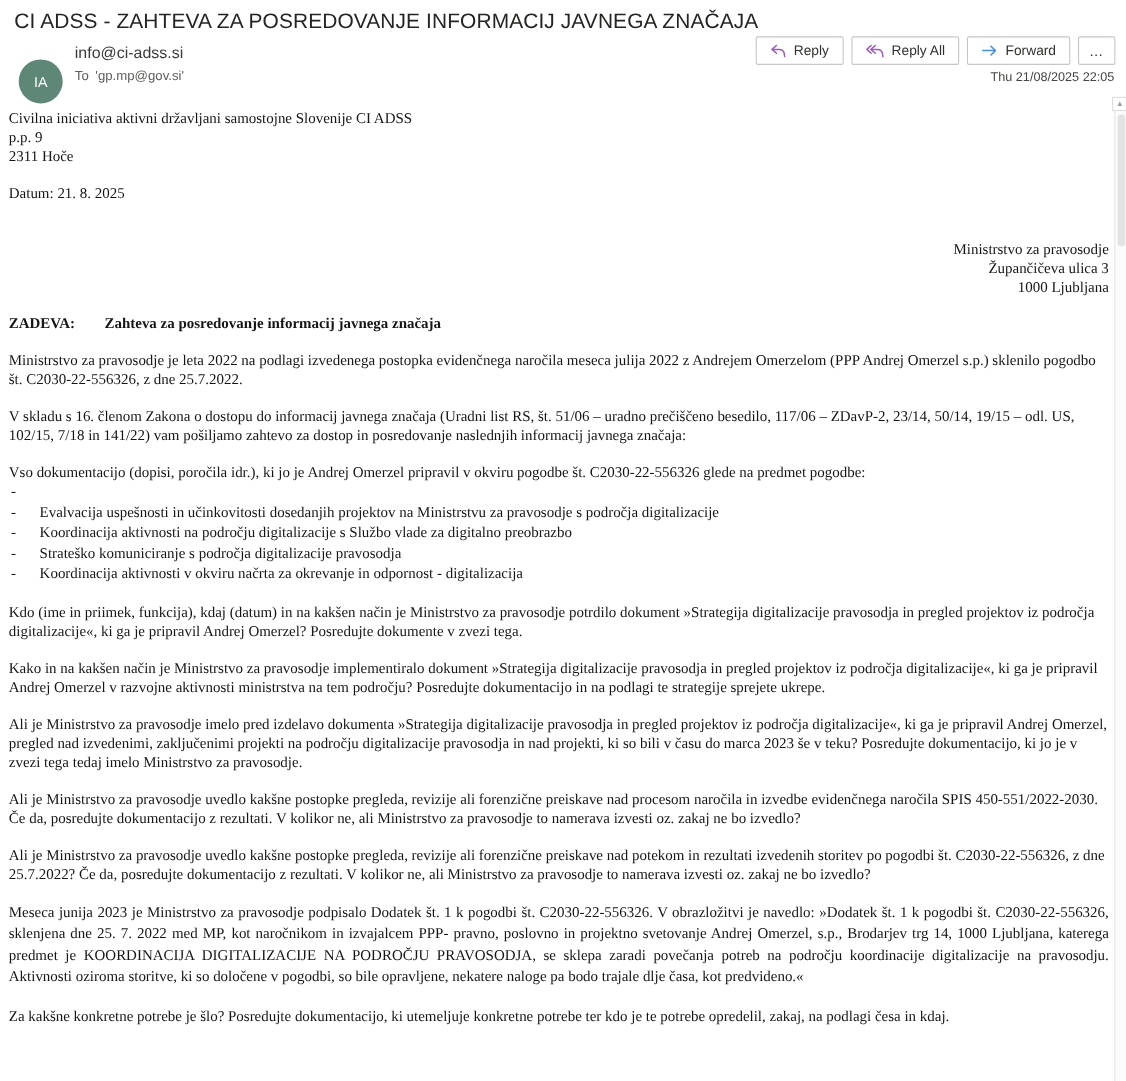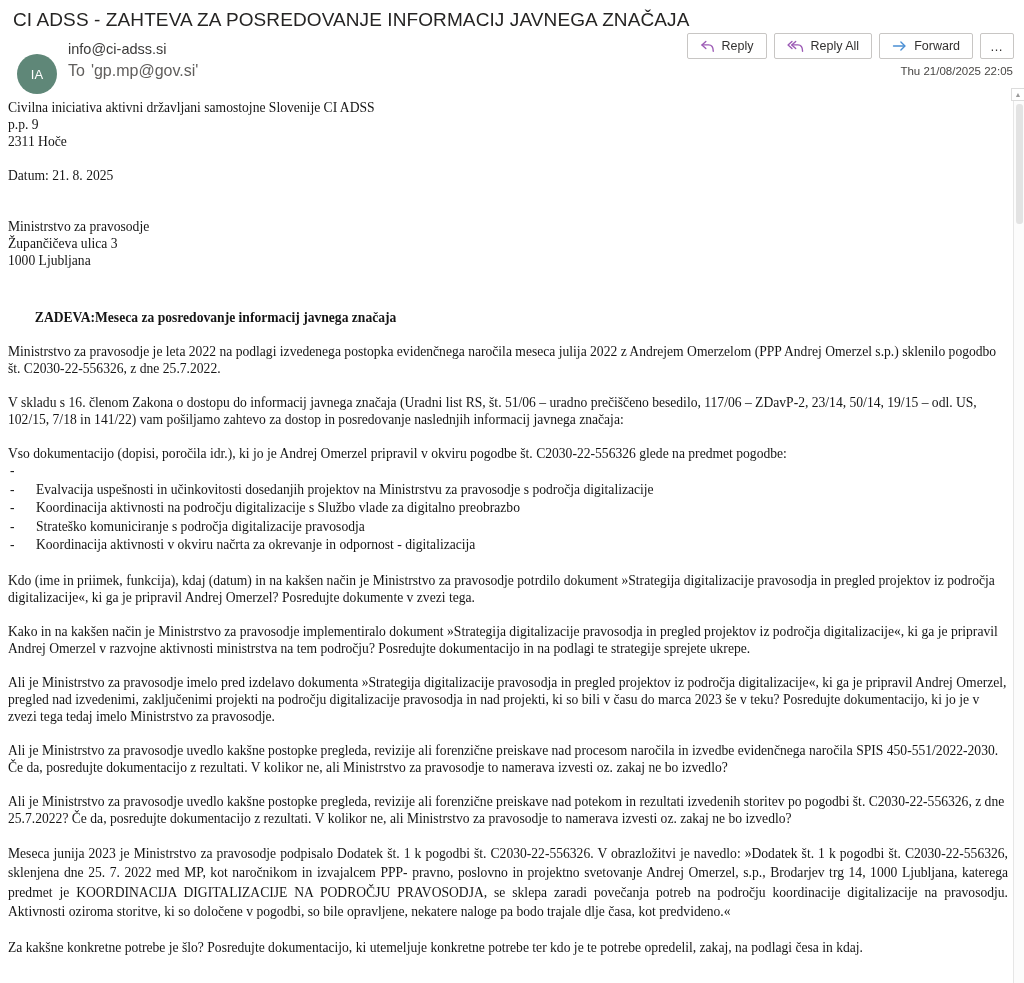--- a/index.html
+++ b/index.html
@@ -17,21 +17,21 @@
     width: 40px; height: 40px; border-radius: 50%;
     display: flex; align-items: center; justify-content: center;
     color: #ffffff; font-size: 13px; cursor: default;
   }
   .sender-email {
     position: absolute; left: 68px; top: 41px;
     font-size: 14.5px; color: #3b3a39;
   }
   .to-line {
     position: absolute; left: 68px; top: 62px;
-    font-size: 16px; color: #605e5c;
+    font-size: 12px; color: #605e5c;
   }
   .to-line .to-addr { margin-left: 6px; color: #605e5c; }
 
   .actions {
     position: absolute; top: 33px; right: 10px;
     display: flex; gap: 7px; align-items: flex-start;
   }
   .btn {
     display: flex; align-items: center; gap: 7px;
     height: 26px; padding: 0 12px;
@@ -48,23 +48,23 @@
 
   
   .mail-body {
     position: absolute; left: 8px; top: 99px; width: 1000px;
     font-family: "Liberation Serif", serif;
     font-size: 13.6px; line-height: 17px; color: #151515;
   }
   .mail-body .line { min-height: 17px; }
   .block-addr { margin-bottom: 17px; }
   .line-date { margin-bottom: 34px; }
-  .block-recipient { margin-bottom: 40px; }
+  .block-recipient { margin-bottom: 16px; text-align: right; }
   .zadeva { font-weight: bold; margin-bottom: 17px; }
-  .zadeva .zadeva-label { display: inline-block; width: 87px; text-align: right; }
+  .zadeva .zadeva-label { display: inline-block; width: 87px; }
   .para { margin-bottom: 17px; }
   .dash-list { margin-bottom: 17px; }
   .dash-list .li { display: flex; line-height: 18.5px; }
   .dash-list .dash { width: 28px; flex: 0 0 28px; padding-left: 2px; }
   .para-justify { text-align: justify; line-height: 19.5px; margin-bottom: 17px; }
 
   
   .scrollbar {
     position: absolute; top: 88px; right: 0; bottom: 0; width: 11px;
     background: #fcfcfc; border-left: 1px solid #e6e6e6;
@@ -146,21 +146,21 @@
 
   <div class="line line-date">Datum: 21. 8. 2025</div>
 
   <div class="block-recipient">
     <div class="line">Ministrstvo za pravosodje</div>
     <div class="line">Župančičeva ulica 3</div>
     <div class="line">1000 Ljubljana</div>
   </div>
 
   <div class="zadeva">
-    <span class="zadeva-label">ZADEVA:</span><span>Meseca za posredovanje informacij javnega značaja</span>
+    <span class="zadeva-label">ZADEVA:</span><span>Zahteva za posredovanje informacij javnega značaja</span>
   </div>
 
   <div class="para">Ministrstvo za pravosodje je leta 2022 na podlagi izvedenega postopka evidenčnega naročila meseca julija 2022 z Andrejem Omerzelom (PPP Andrej Omerzel s.p.) sklenilo pogodbo št. C2030-22-556326, z dne 25.7.2022.</div>
 
   <div class="para">V skladu s 16. členom Zakona o dostopu do informacij javnega značaja (Uradni list RS, št. 51/06 – uradno prečiščeno besedilo, 117/06 – ZDavP-2, 23/14, 50/14, 19/15 – odl. US, 102/15, 7/18 in 141/22) vam pošiljamo zahtevo za dostop in posredovanje naslednjih informacij javnega značaja:</div>
 
   <div class="line">Vso dokumentacijo (dopisi, poročila idr.), ki jo je Andrej Omerzel pripravil v okviru pogodbe št. C2030-22-556326 glede na predmet pogodbe:</div>
 
   <div class="dash-list">
     <div class="li">

